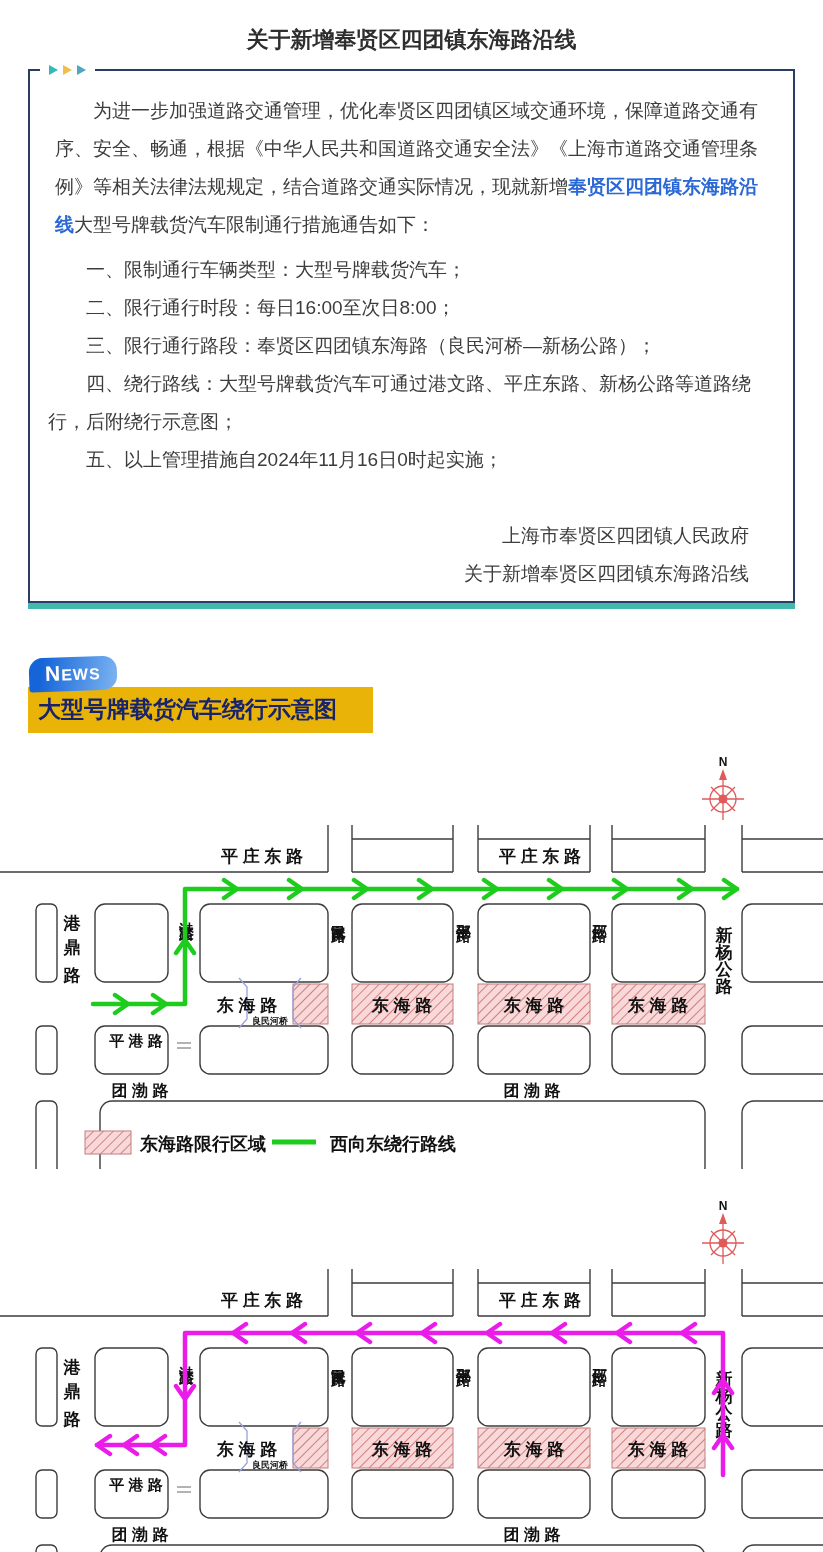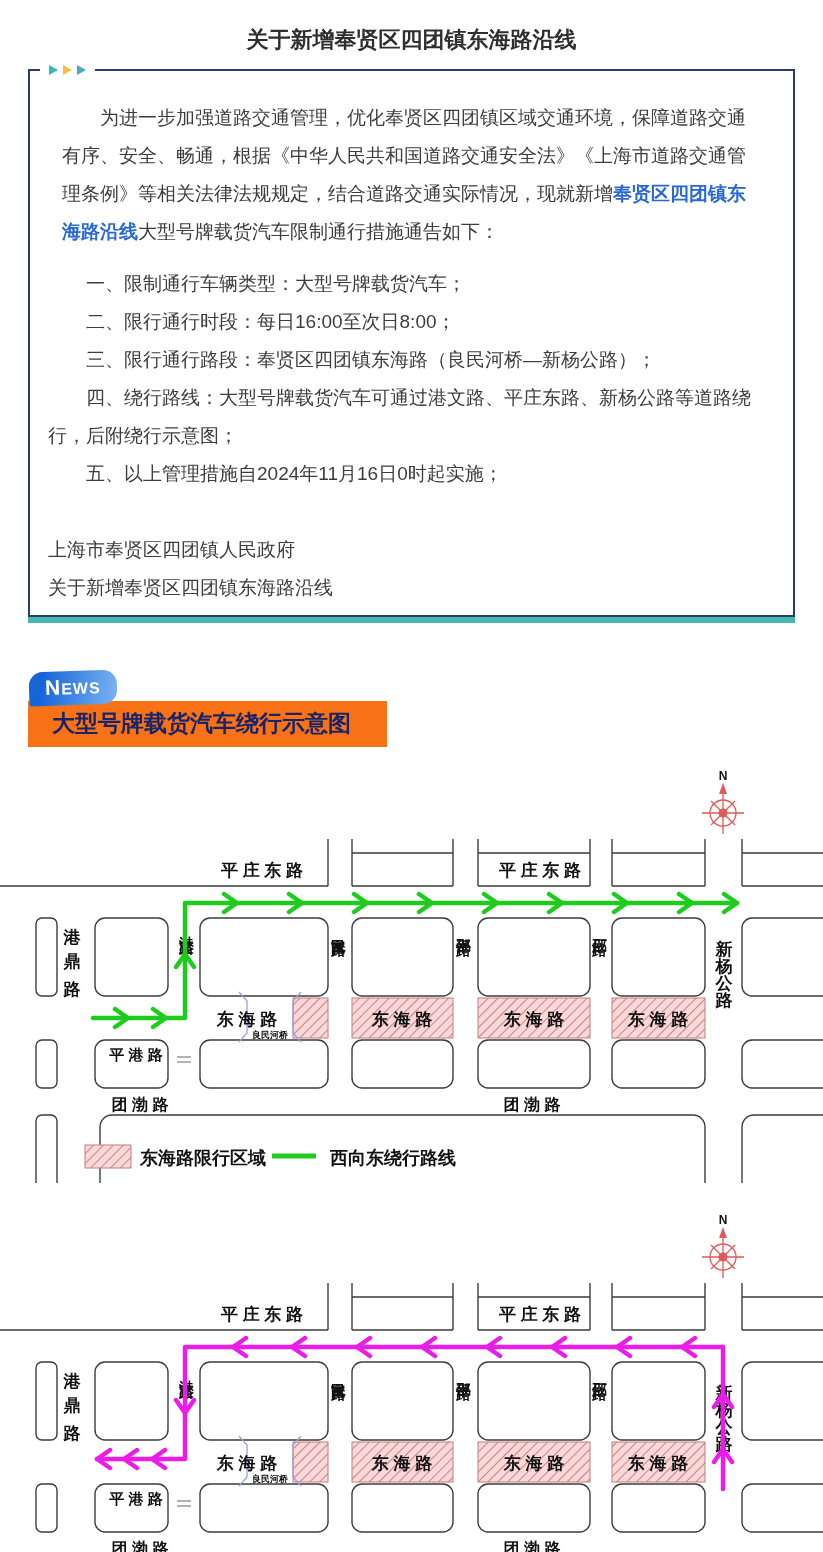--- a/index.html
+++ b/index.html
@@ -9,34 +9,34 @@
   .title-line{font-size:22px;font-weight:bold;color:#2e2e2e;line-height:31px;}
   
   .notice-box{margin:14px 28px 0;border:2px solid #2a3d66;position:relative;padding:14px 18px 8px;}
   .tri-wrap{position:absolute;top:-7px;left:10px;background:#fff;padding:0 9px;display:flex;gap:5px;align-items:center;height:12px;}
   .tri{width:0;height:0;border-top:5px solid transparent;border-bottom:5px solid transparent;}
   .tri.t1{border-left:9px solid #35b8b8;}
   .tri.t2{border-left:9px solid #f3bd4a;}
   .tri.t3{border-left:9px solid #4aa8c0;}
   .box-accent{height:6px;background:#43b9ae;margin:0 28px;}
   .notice-text{font-size:19px;color:#3d3d3d;line-height:38px;}
-  .notice-text p{margin:14px;text-indent:2em;}
+  .notice-text p{margin:7px;text-indent:2em;}
   .hl{color:#2a68d6;font-weight:bold;}
   .item{text-indent:2em;}
-  .sig{ margin-right:18px;line-height:38px;}
+  .sig{ text-align:right;margin-right:26px;line-height:38px;}
   .sig-first{margin-top:38px;}
   
   .heading-wrap{margin:56px 28px 0;position:relative;padding-top:22px;}
   .news-badge{position:absolute;top:-8px;left:1px;display:block;width:fit-content;
     background:linear-gradient(100deg,#1565d8 15%,#7db4f2 100%);color:#fff;font-weight:bold;
     font-size:16px;letter-spacing:1px;padding:4px 16px 6px;border-radius:14px 14px 14px 3px;
     transform:rotate(-2deg);}
   .news-badge::first-letter{font-size:21px;}
-  .section-strip{display:inline-block;background:#f97316;color:#17246b;font-size:23px;
-    font-weight:bold;padding:7px 36px 8px 24px;min-width:250px;}
+  .section-strip{display:inline-block;background:#eab308;color:#17246b;font-size:23px;
+    font-weight:bold;padding:7px 36px 8px 10px;min-width:250px;}
   
   svg.map{display:block;margin:6px 0 0 0;}
   svg.map text{fill:#111;font-family:"Liberation Sans","DejaVu Sans",sans-serif;font-weight:bold;}
   .vt{writing-mode:vertical-rl;text-orientation:upright;}
   .mid{text-anchor:middle;}
 </style>
 </head>
 <body>
 
 <div class="title-wrap">

